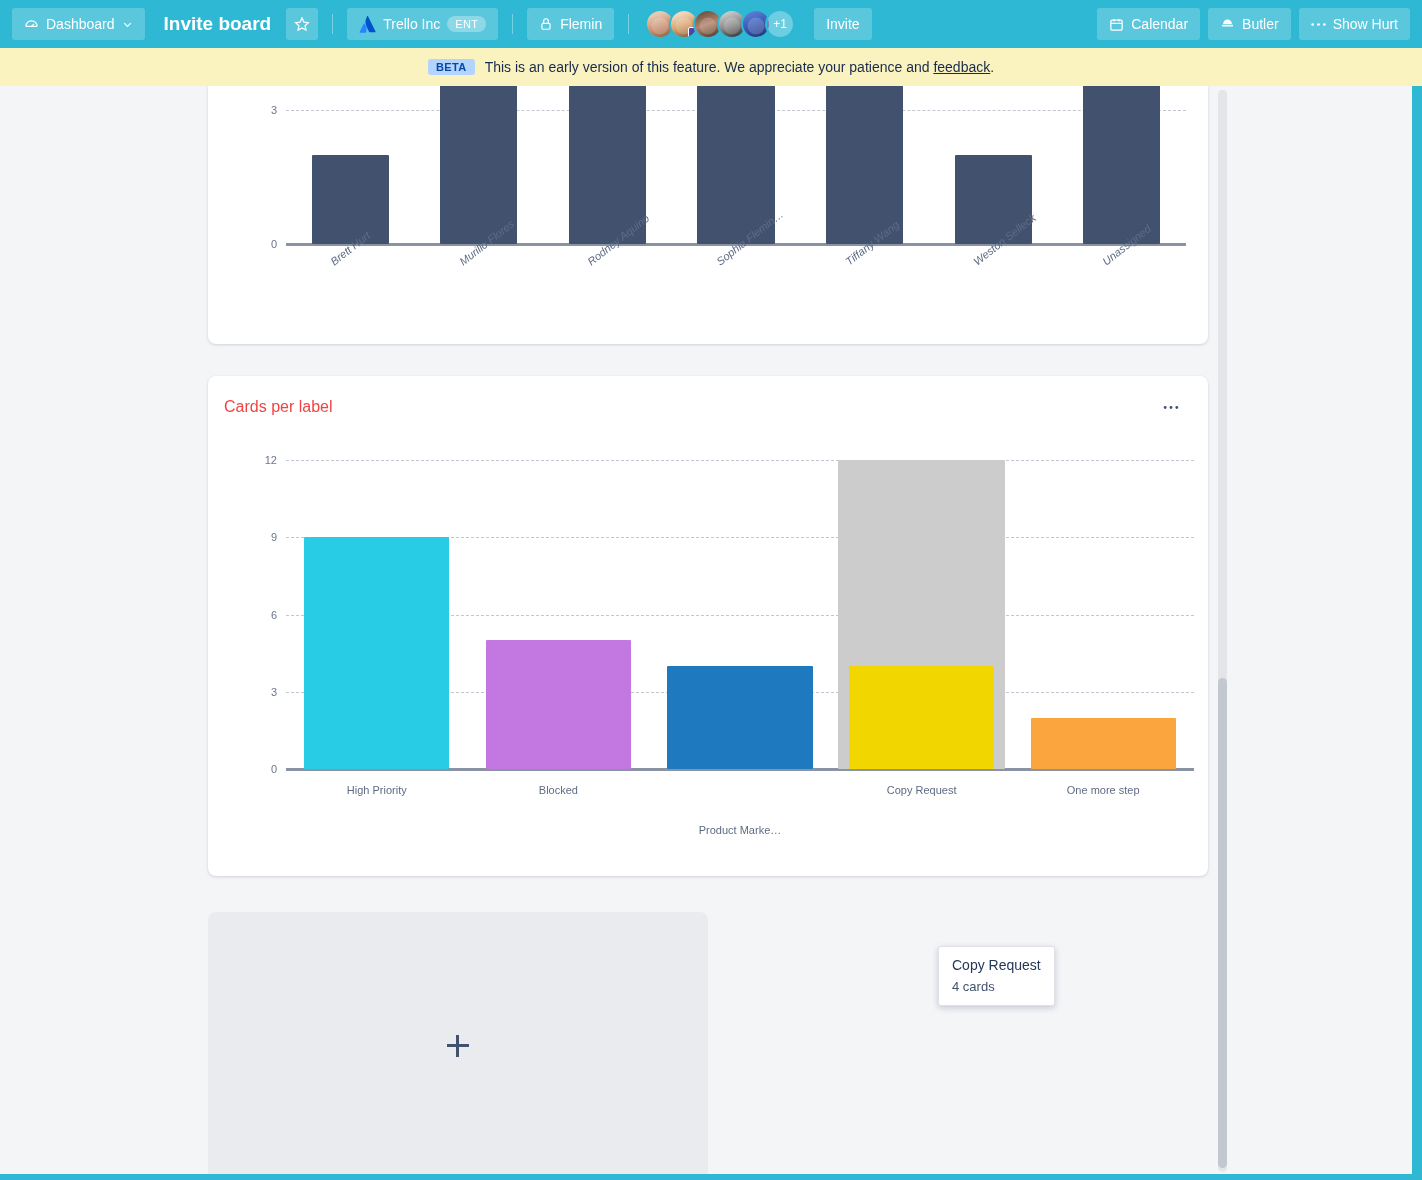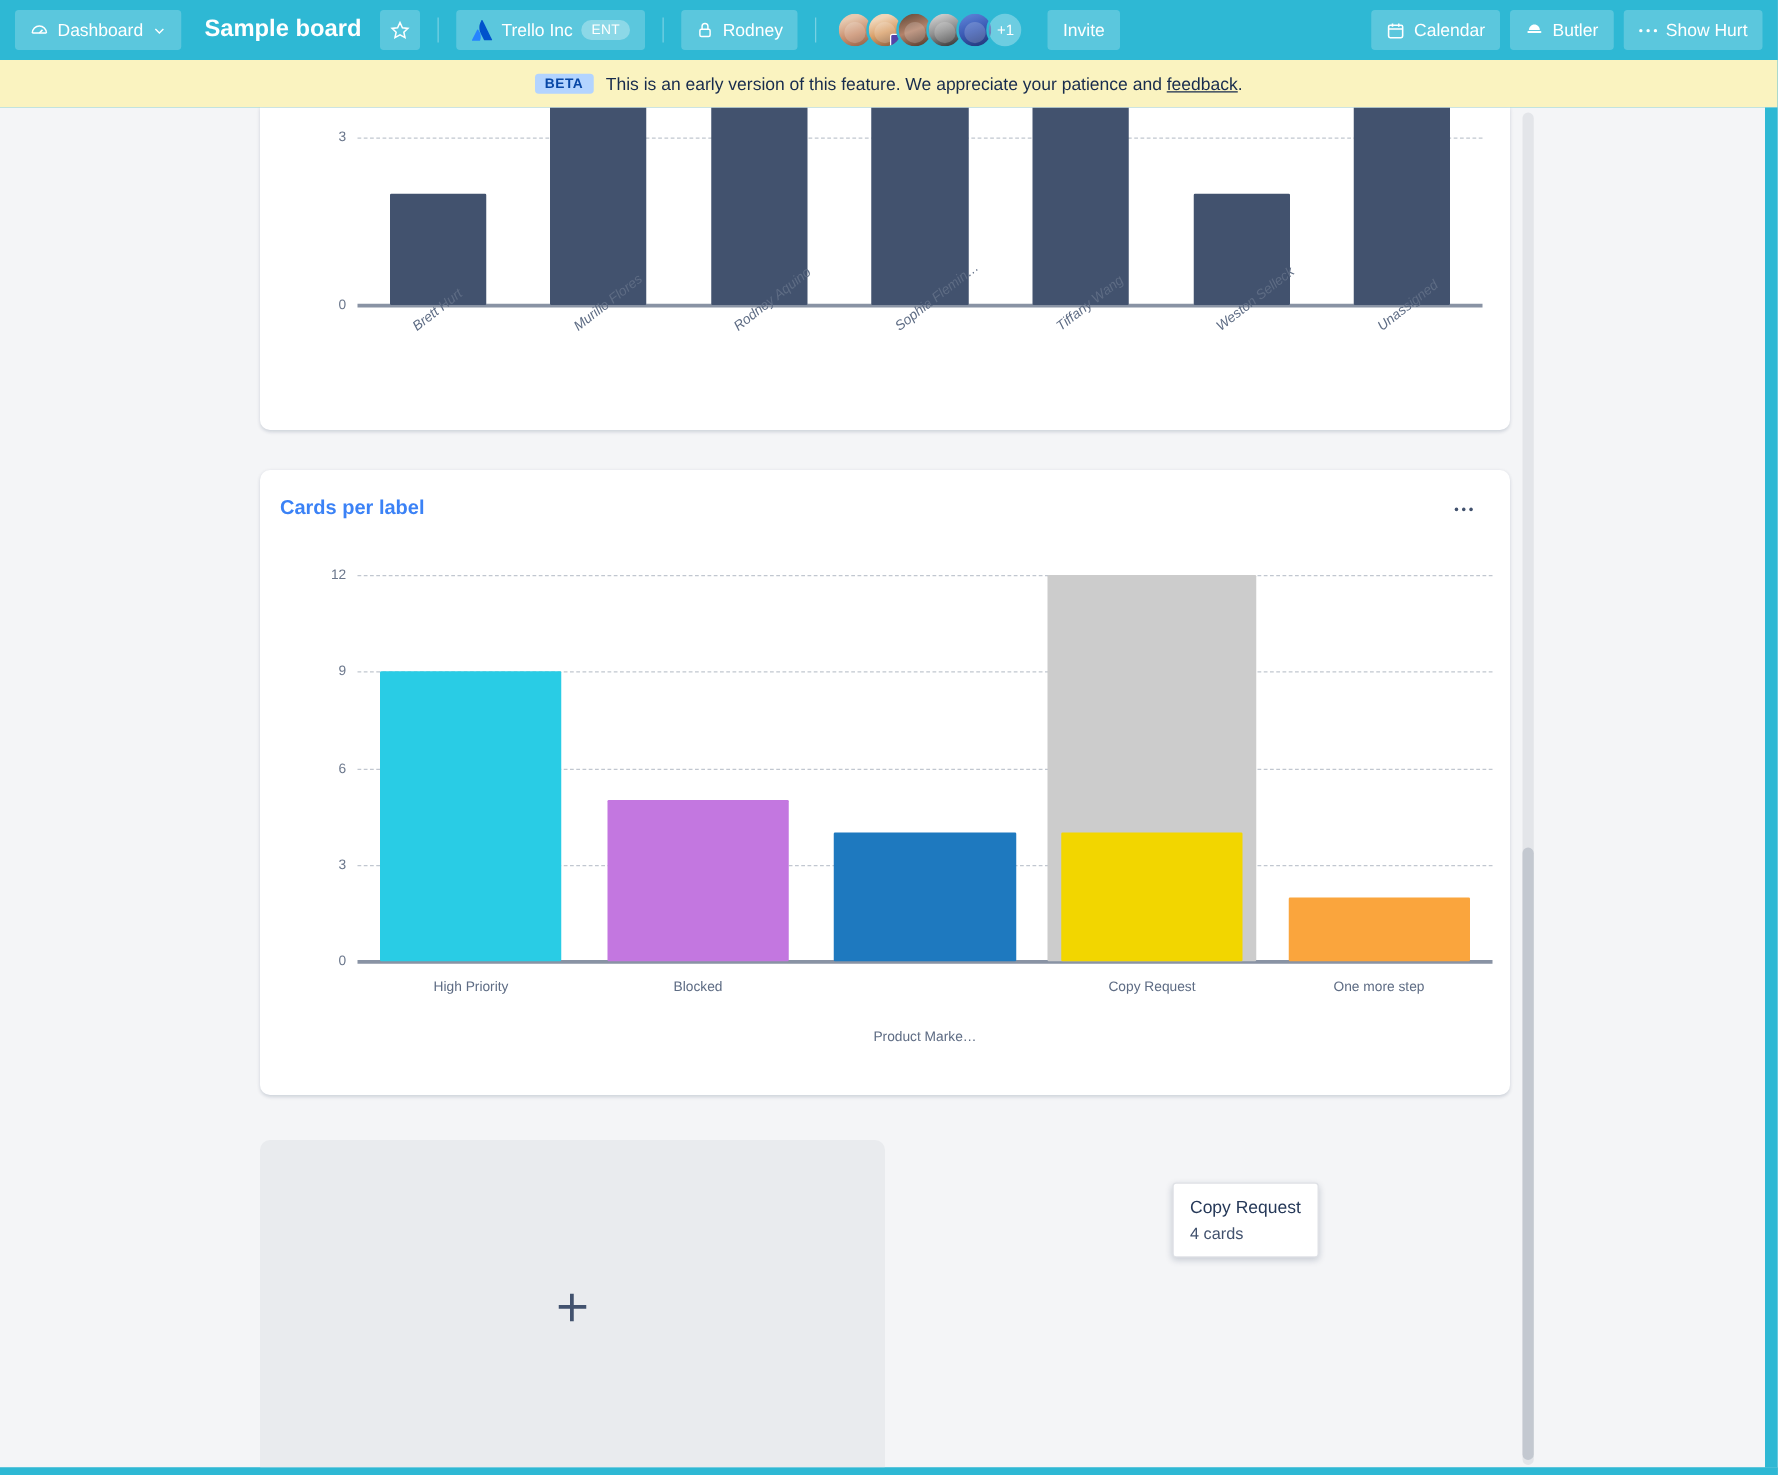--- a/index.html
+++ b/index.html
@@ -119,21 +119,21 @@
     background: #fff;
     border-radius: 8px;
     box-shadow: 0 1px 3px rgba(9,30,66,.16);
     position: relative;
   }
   .widget-head {
     display: flex; align-items: center; justify-content: space-between;
     padding: 22px 24px 0 16px;
   }
   .widget-title {
-    font-size: 16px; font-weight: bold; color: #3b82f6;
+    font-size: 16px; font-weight: normal; color: #ef4444;
   }
   .dots-btn {
     color: #42526E; font-size: 18px; letter-spacing: 1px;
     cursor: pointer; line-height: 1; padding: 2px 4px;
     user-select: none;
   }
 
   
   .chart-area { position: relative; }
   .y-label {
@@ -250,21 +250,21 @@
       </svg>
     </span>
     <span>Dashboard</span>
     <span>
       <svg width="11" height="11" viewBox="0 0 24 24" fill="none" stroke="#fff" stroke-width="2.5">
         <path d="M5 9l7 7 7-7"></path>
       </svg>
     </span>
   </div>
 
-  <div class="hdr-title">Sample board</div>
+  <div class="hdr-title">Invite board</div>
 
   <div class="icon-sq">
     <span>
       <svg width="16" height="16" viewBox="0 0 24 24" fill="none" stroke="#fff" stroke-width="1.8">
         <polygon points="12,3 14.9,9.3 21.5,10.1 16.6,14.6 18,21.1 12,17.8 6,21.1 7.4,14.6 2.5,10.1 9.1,9.3"></polygon>
       </svg>
     </span>
   </div>
 
   <div class="divider-v"></div>
@@ -282,21 +282,21 @@
 
   <div class="divider-v"></div>
 
   <div class="hdr-btn">
     <span>
       <svg width="14" height="14" viewBox="0 0 24 24" fill="none" stroke="#fff" stroke-width="2">
         <rect x="5" y="11" width="14" height="10" rx="2"></rect>
           <path d="M8 11V7a4 4 0 0 1 8 0v4"></path>
       </svg>
     </span>
-    <span>Rodney</span>
+    <span>Flemin</span>
   </div>
 
   <div class="divider-v"></div>
 
   <div class="avatars">
     <div class="avatar a1">
         <div class="face"></div>
       </div>
     <div class="avatar a2">
         <div class="face"></div>

